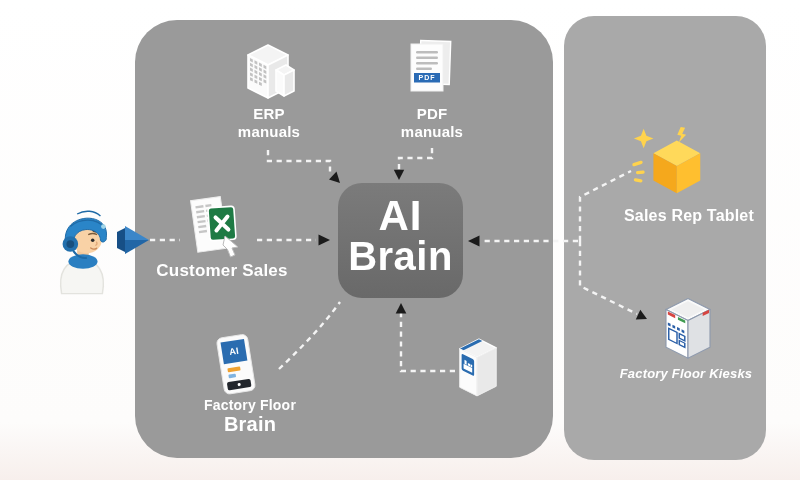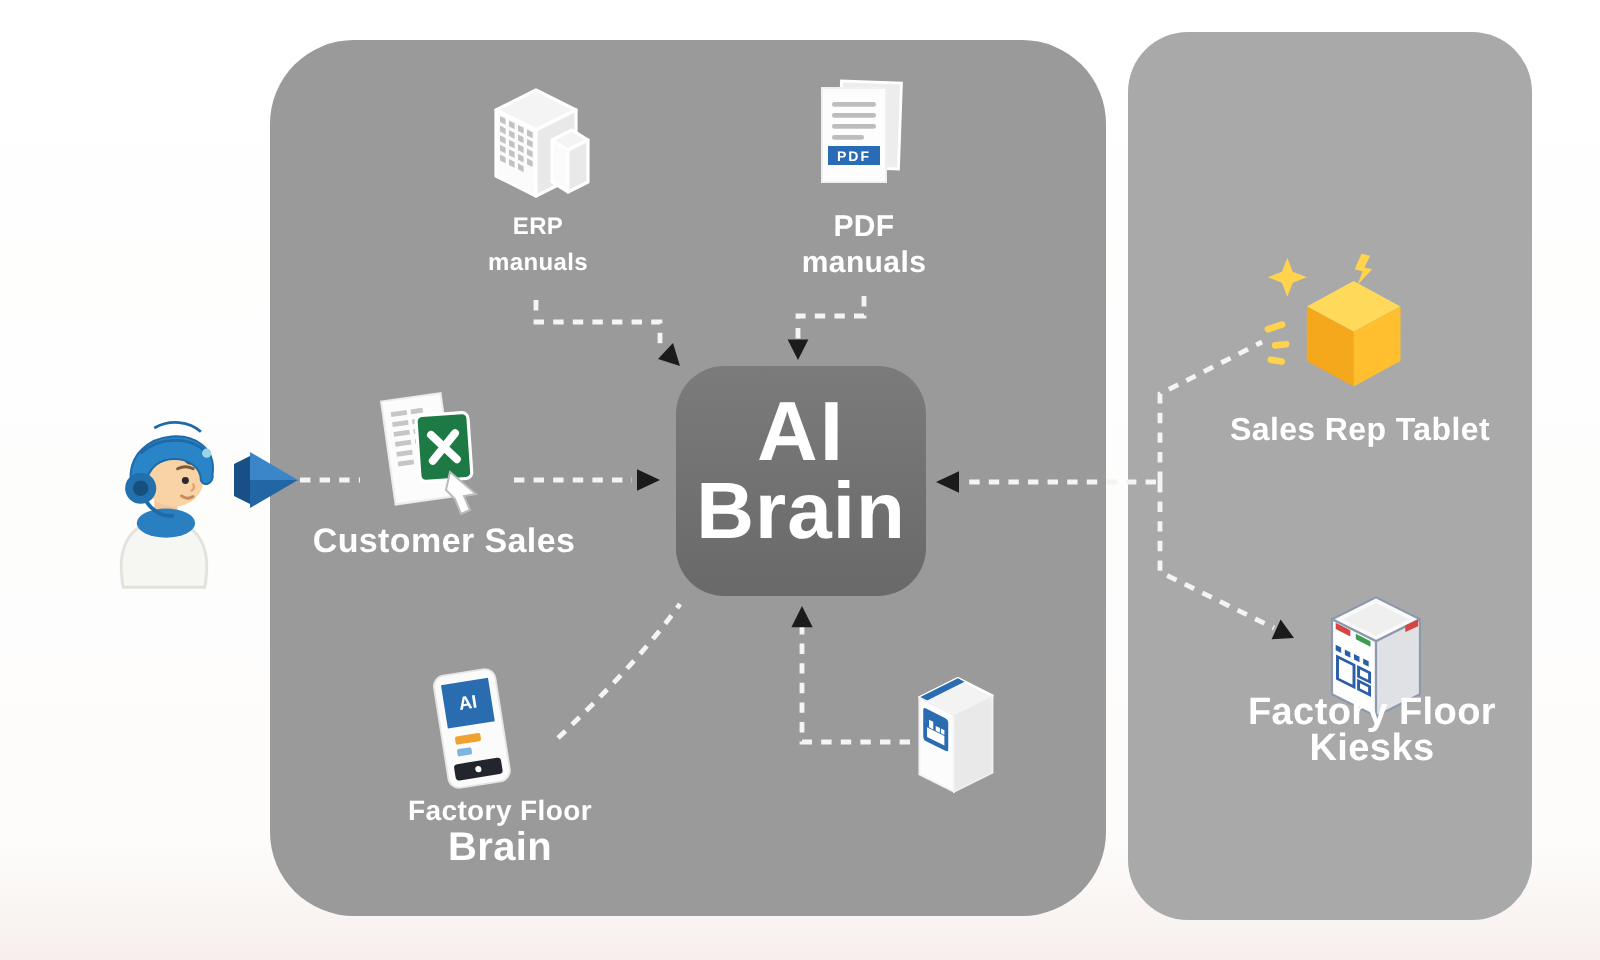--- a/index.html
+++ b/index.html
@@ -30,27 +30,27 @@
     background:linear-gradient(180deg,#7b7b7b,#696969);
     border-radius:24px;color:#ffffff;text-align:center;
   }
   .ai-line1{font-size:42px;font-weight:700;line-height:46px;margin-top:10px;letter-spacing:1px;}
   .ai-line2{font-size:40px;font-weight:700;line-height:34px;letter-spacing:.5px;}
   .icon{position:absolute;z-index:3;}
   .node-label{
     position:absolute;z-index:3;color:#ffffff;font-weight:700;
     text-align:center;letter-spacing:.2px;
   }
-  .lbl-erp{left:219px;top:105px;width:100px;font-size:12px;line-height:17.5px;}
+  .lbl-erp{left:219px;top:105px;width:100px;font-size:15px;line-height:17.5px;}
   .lbl-pdf{left:382px;top:105px;width:100px;font-size:15px;line-height:17.5px;}
   .lbl-portal{left:152px;top:261px;width:140px;font-size:17px;line-height:19px;}
   .lbl-phone{left:190px;top:397px;width:120px;font-size:14px;line-height:16px;}
   .lbl-phone .big{font-size:20px;line-height:22px;display:block;}
-  .lbl-sales{left:606px;top:207px;width:148px;font-size:16px;line-height:18px;}
-  .lbl-kiosks{left:608px;top:348px;width:156px;font-size:19px;line-height:18px;}
+  .lbl-sales{left:606px;top:207px;width:148px;font-size:16px;line-height:18px;text-align:right;}
+  .lbl-kiosks{left:608px;top:365px;width:156px;font-size:13px;line-height:18px;font-style:italic;}
   svg text{font-family:"Liberation Sans",sans-serif;}
 </style>
 </head>
 <body>
 
 <div class="stage">
 
   <div class="panel panel-main"></div>
   <div class="panel panel-right"></div>
 

